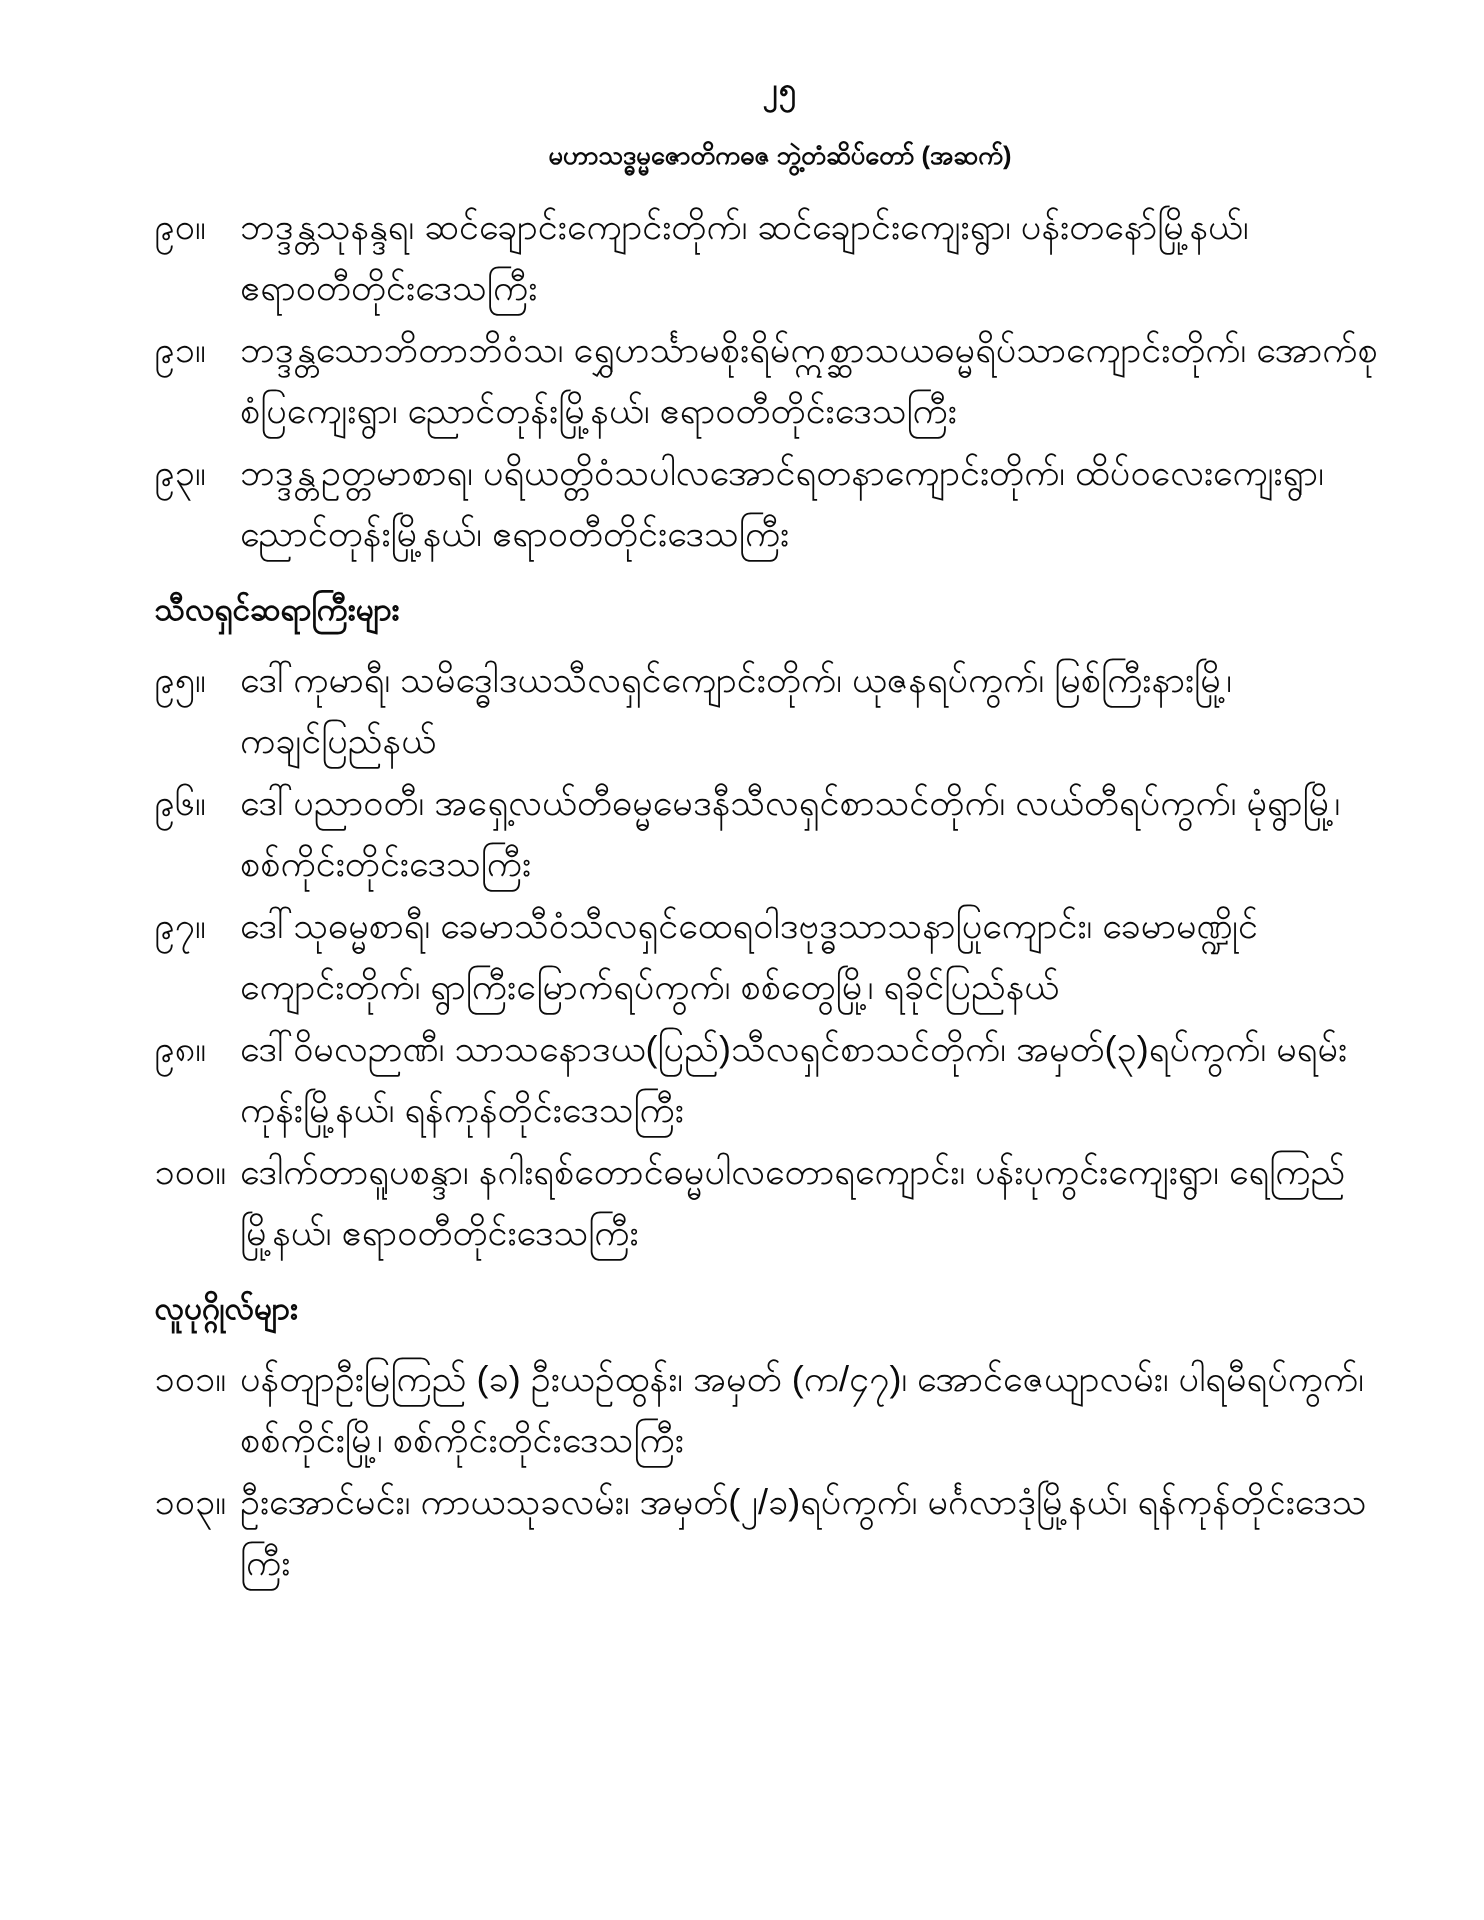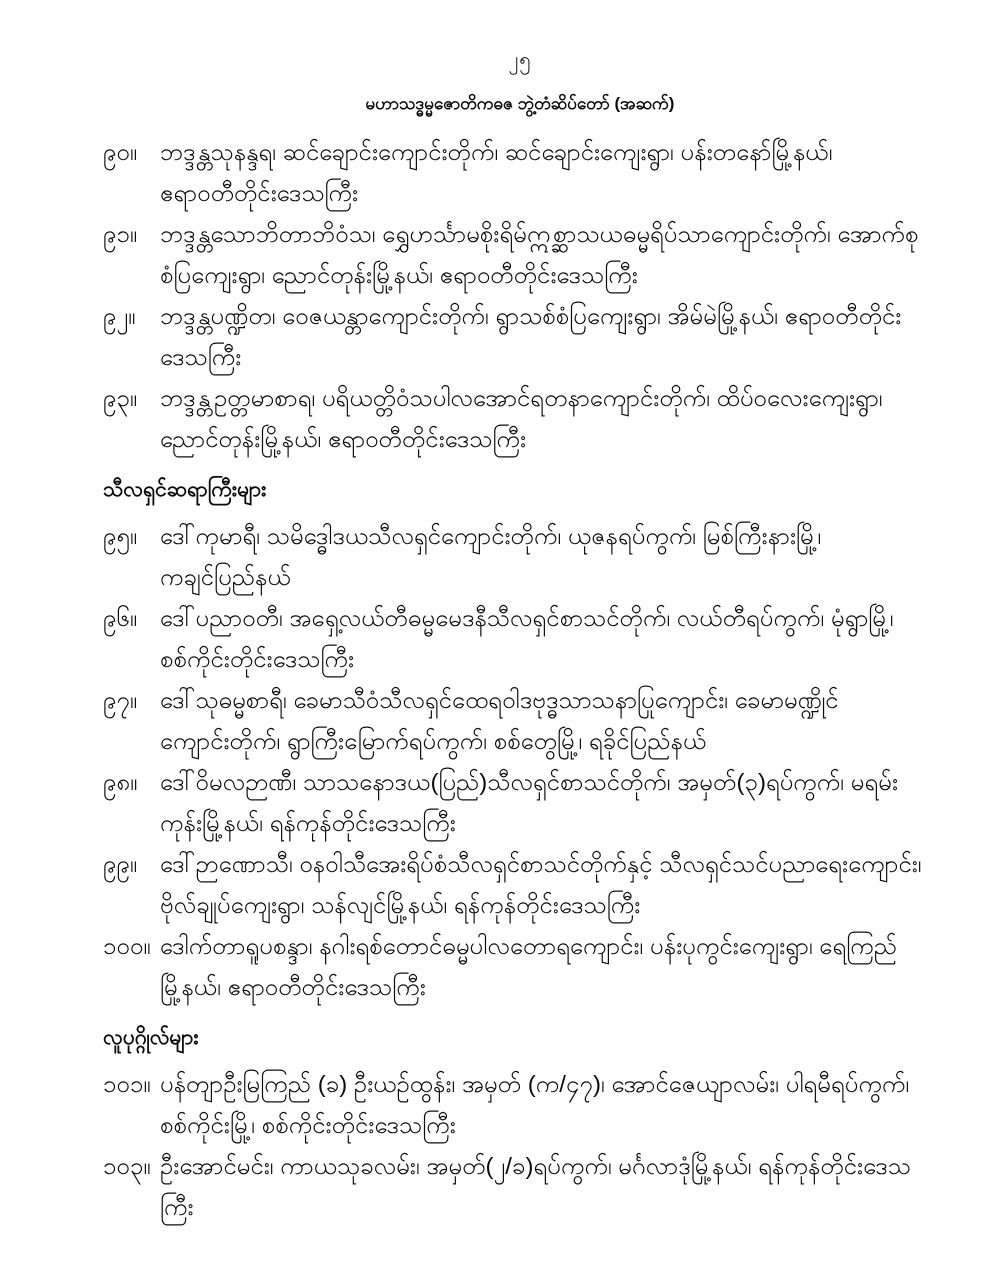--- a/index.html
+++ b/index.html
@@ -13,21 +13,21 @@
     height: 1280px;
     box-sizing: border-box;
     background: #ffffff;
     color: #0b0b0b;
     font-family: "Liberation Sans", "DejaVu Sans", sans-serif;
     padding: 46px 52px 20px 103px;
     overflow: hidden;
   }
   .page-number {
     text-align: center;
-    font-weight: normal;
+    font-weight: bold;
     font-size: 20px;
     letter-spacing: 1px;
     margin-bottom: 14px;
   }
   .doc-title {
     text-align: center;
     font-weight: bold;
     font-size: 17px;
     margin: 0 0 14px 0;
     line-height: 1.6;
@@ -65,24 +65,20 @@
   <div>
     <div class="entry">
       <span class="entry-num">၉၀။</span>
       <span class="entry-text">ဘဒ္ဒန္တသုနန္ဒရ၊ ဆင်ချောင်းကျောင်းတိုက်၊ ဆင်ချောင်းကျေးရွာ၊ ပန်းတနော်မြို့နယ်၊ ဧရာဝတီတိုင်းဒေသကြီး</span>
     </div>
     <div class="entry">
       <span class="entry-num">၉၁။</span>
       <span class="entry-text">ဘဒ္ဒန္တသောဘိတာဘိဝံသ၊ ရွှေဟင်္သာမစိုးရိမ်ဣစ္ဆာသယဓမ္မရိပ်သာကျောင်းတိုက်၊ အောက်စုစံပြကျေးရွာ၊ ညောင်တုန်းမြို့နယ်၊ ဧရာဝတီတိုင်းဒေသကြီး</span>
     </div>
     <div class="entry">
-      <span class="entry-num">၉၂။</span>
-      <span class="entry-text">ဘဒ္ဒန္တပဏ္ဍိတ၊ ဝေဇယန္တာကျောင်းတိုက်၊ ရွာသစ်စံပြကျေးရွာ၊ အိမ်မဲမြို့နယ်၊ ဧရာဝတီတိုင်းဒေသကြီး</span>
-    </div>
-    <div class="entry">
       <span class="entry-num">၉၃။</span>
       <span class="entry-text">ဘဒ္ဒန္တဥတ္တမာစာရ၊ ပရိယတ္တိဝံသပါလအောင်ရတနာကျောင်းတိုက်၊ ထိပ်ဝလေးကျေးရွာ၊ ညောင်တုန်းမြို့နယ်၊ ဧရာဝတီတိုင်းဒေသကြီး</span>
     </div>
   </div>
 
   <div>
   </div>
 
   <div>
     <h2 class="section-heading">သီလရှင်ဆရာကြီးများ</h2>
@@ -96,24 +92,20 @@
     </div>
     <div class="entry">
       <span class="entry-num">၉၇။</span>
       <span class="entry-text">ဒေါ်သုဓမ္မစာရီ၊ ခေမာသီဝံသီလရှင်ထေရဝါဒဗုဒ္ဓသာသနာပြုကျောင်း၊ ခေမာမဏ္ဍိုင်ကျောင်းတိုက်၊ ရွာကြီးမြောက်ရပ်ကွက်၊ စစ်တွေမြို့၊ ရခိုင်ပြည်နယ်</span>
     </div>
     <div class="entry">
       <span class="entry-num">၉၈။</span>
       <span class="entry-text">ဒေါ်ဝိမလဉာဏီ၊ သာသနောဒယ(ပြည်)သီလရှင်စာသင်တိုက်၊ အမှတ်(၃)ရပ်ကွက်၊ မရမ်းကုန်းမြို့နယ်၊ ရန်ကုန်တိုင်းဒေသကြီး</span>
     </div>
     <div class="entry">
-      <span class="entry-num">၉၉။</span>
-      <span class="entry-text">ဒေါ်ဉာဏောသီ၊ ဝနဝါသီအေးရိပ်စံသီလရှင်စာသင်တိုက်နှင့် သီလရှင်သင်ပညာရေးကျောင်း၊ ဗိုလ်ချုပ်ကျေးရွာ၊ သန်လျင်မြို့နယ်၊ ရန်ကုန်တိုင်းဒေသကြီး</span>
-    </div>
-    <div class="entry">
       <span class="entry-num">၁၀၀။</span>
       <span class="entry-text">ဒေါက်တာရူပစန္ဒာ၊ နဂါးရစ်တောင်ဓမ္မပါလတောရကျောင်း၊ ပန်းပုကွင်းကျေးရွာ၊ ရေကြည်မြို့နယ်၊ ဧရာဝတီတိုင်းဒေသကြီး</span>
     </div>
   </div>
 
   <div>
     <h2 class="section-heading">လူပုဂ္ဂိုလ်များ</h2>
     <div class="entry">
       <span class="entry-num">၁၀၁။</span>
       <span class="entry-text">ပန်တျာဦးမြကြည် (ခ) ဦးယဉ်ထွန်း၊ အမှတ် (က/၄၇)၊ အောင်ဇေယျာလမ်း၊ ပါရမီရပ်ကွက်၊ စစ်ကိုင်းမြို့၊ စစ်ကိုင်းတိုင်းဒေသကြီး</span>

